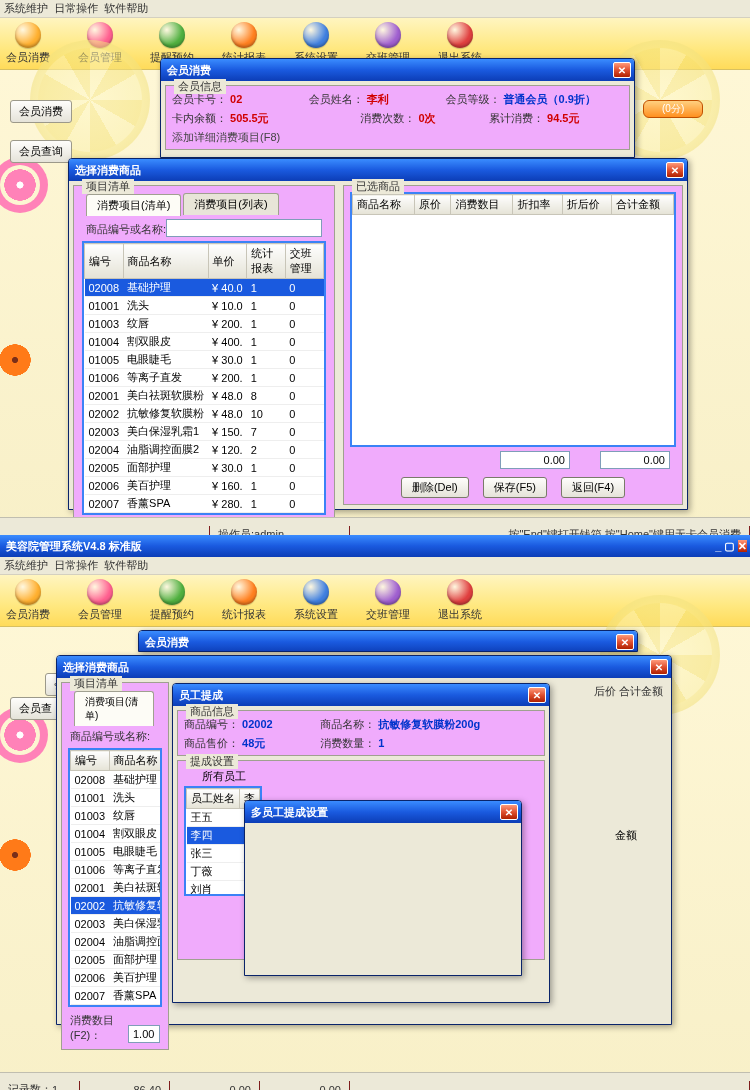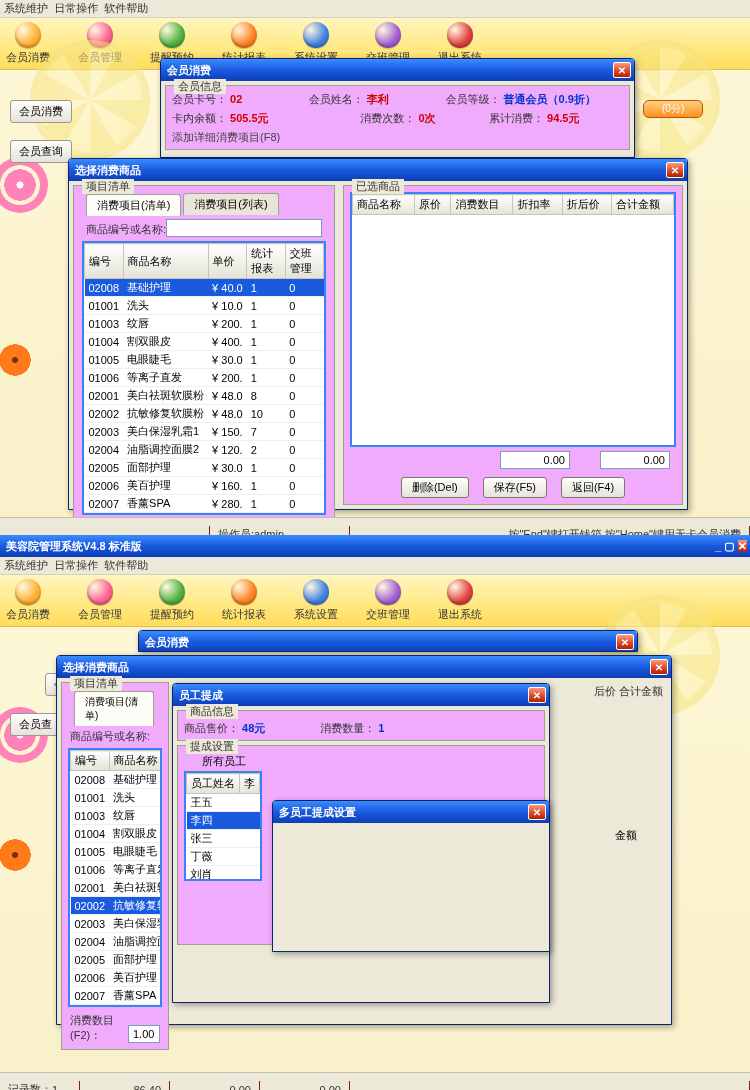--- a/index.html
+++ b/index.html
@@ -362,21 +362,21 @@
         <div class="tb-icon" style="background:radial-gradient(circle at 30% 30%, #fff8e0, #e04040 60%, #e04040);"></div>
         <div class="tb-label">退出系统</div>
       </div>
     </div>
 
   <div class="lemon-bg" style="top:60px; right:30px;"></div>
   <div class="flower pink" style="top:180px; left:0;"></div>
   <div class="flower orange" style="top:300px; left:-5px;"></div>
 
   <button class="side-btn" style="top:138px;margin-left:35px;">会员消</button>
-  <button class="side-btn" style="top:178px;">会员查</button>
+  <button class="side-btn" style="top:162px;">会员查</button>
 
   <div class="win" style="top:95px; left:138px; width:500px; height:22px; overflow:hidden;">
     <div class="titlebar">
       <span>会员消费</span>
       <span class="close">✕</span>
     </div>
   </div>
 
   <div class="win" style="top:120px; left:56px; width:616px; height:370px;">
     <div class="titlebar">
@@ -469,20 +469,30 @@
     </div>
   </div>
 
   <div class="win" style="top:148px; left:172px; width:378px; height:320px;">
     <div class="titlebar">
       <span>员工提成</span>
       <span class="close">✕</span>
     </div>
     <div class="groupbox">
       <span class="legend">商品信息</span>
+      <div style="display:flex;">
+        <div style="flex:1;">
+          <span class="lbl">商品编号：</span>
+          <span class="val-blue">02002</span>
+        </div>
+        <div style="flex:1.6;">
+          <span class="lbl">商品名称：</span>
+          <span class="val-blue">抗敏修复软膜粉200g</span>
+        </div>
+      </div>
       <div style="display:flex; margin-top:4px;">
         <div style="flex:1;">
           <span class="lbl">商品售价：</span>
           <span class="val-blue">48元</span>
         </div>
         <div style="flex:1.6;">
           <span class="lbl">消费数量：</span>
           <span class="val-blue">1</span>
         </div>
       </div>
@@ -514,21 +524,21 @@
               <tr>
                 <td colspan="2">刘肖</td>
               </tr>
             </tbody>
         </table>
       </div>
     </div>
   </div>
   <span style="position:absolute; top:293px; left:615px; font-size:11px;">金额</span>
 
-  <div class="win" style="top:265px; left:272px; width:278px; height:152px;">
+  <div class="win" style="top:265px; left:244px; width:278px; height:176px;">
     <div class="titlebar">
       <span>多员工提成设置</span>
       <span class="close">✕</span>
     </div>
   </div>
 
   <div class="status-bar">
     <div class="status-cell" style="width:80px;">
       <span>记录数：</span>
       <span>1</span>

